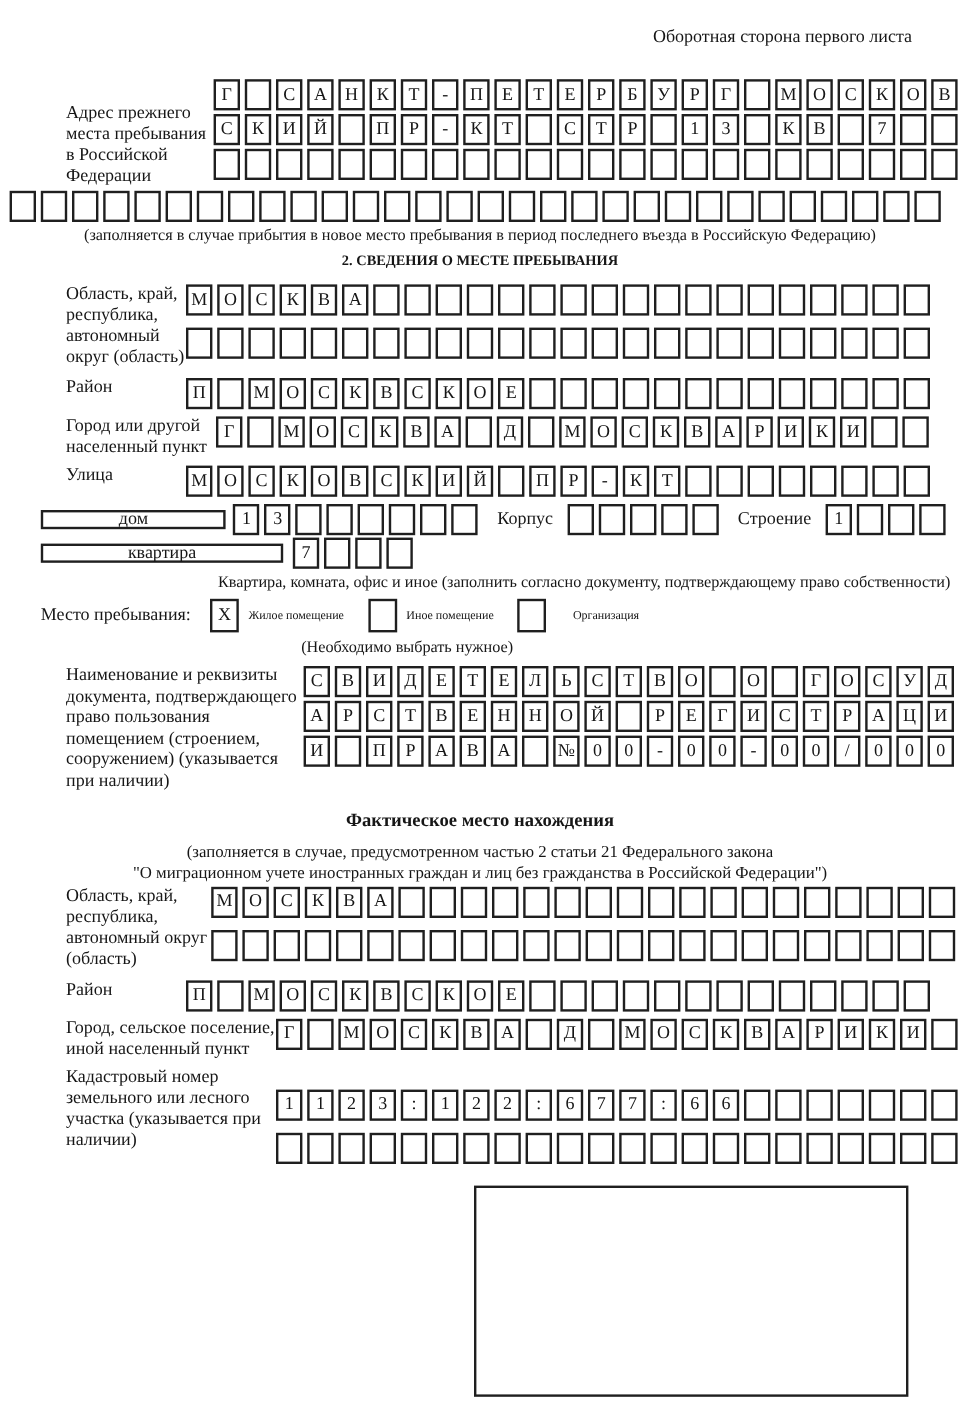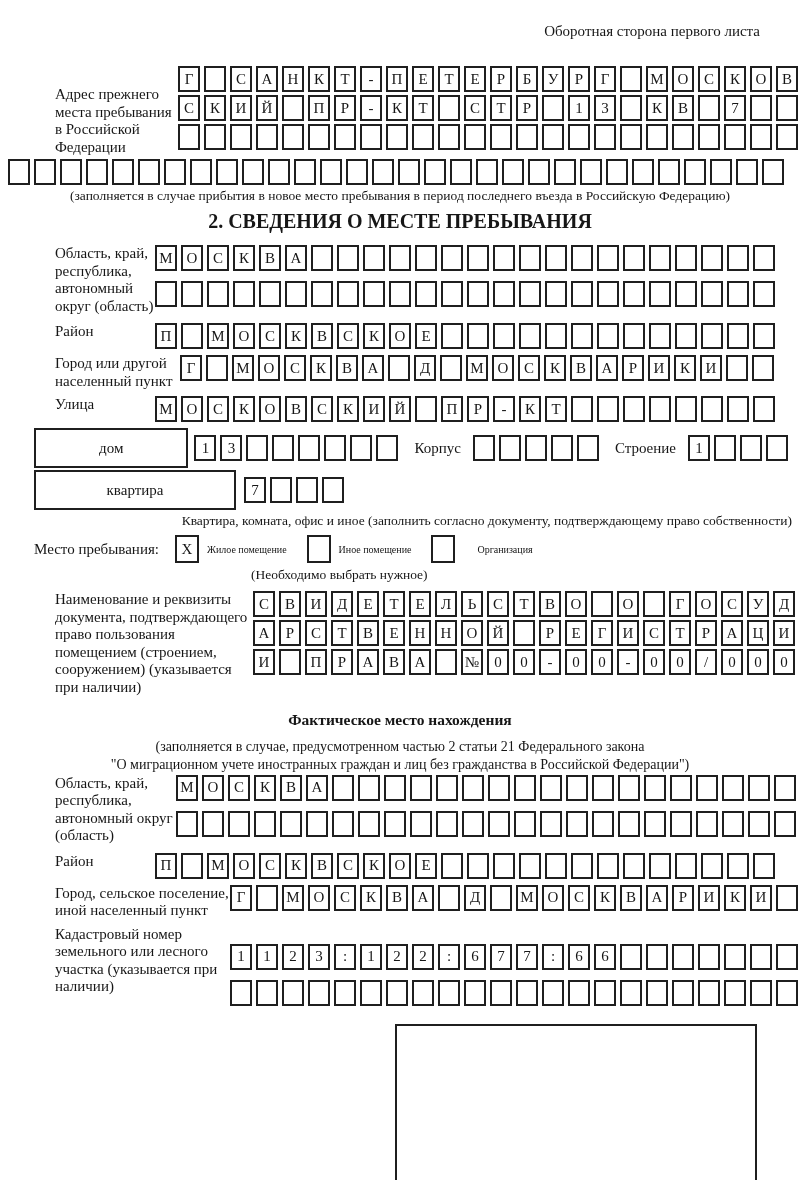--- a/index.html
+++ b/index.html
@@ -29,26 +29,26 @@
   .cell {
     flex:0 0 22px; width:22px; height:26px; margin-right:4px;
     border:2px solid #1f1f1f; background:#fff;
     display:inline-flex; align-items:center; justify-content:center;
     font-size:15px; line-height:1;
   }
 
   .caption { font-size:13.5px; margin:3px 0 6px 47px; }
   .caption.center { text-align:center; margin-left:0; }
 
-  .sec-title { font-size:20px; font-weight:bold; text-align:center; margin:4px 0 12px 0; }
+  .sec-title { font-size:12px; font-weight:bold; text-align:center; margin:4px 0 12px 0; }
 
   .row.field { margin-bottom:6px; }
 
   .dom-row { margin-left:26px; margin-bottom:2px; align-items:center; }
-  .wide-box { border:2px solid #1f1f1f; height:40px; display:flex; align-items:center; justify-content:center; font-size:15px; }
+  .wide-box { border:2px solid #1f1f1f; height:16px; display:flex; align-items:center; justify-content:center; font-size:15px; }
   .dom-box { width:168px; margin-right:6px; }
   .inline-lbl { font-size:15px; margin:0 12px; white-space:nowrap; }
   .kv-row { margin-left:26px; margin-bottom:2px; align-items:center; }
   .kv-box { width:202px; margin-right:8px; }
 
   .mesto-row { margin-left:26px; align-items:center; margin-top:6px; }
   .mesto-lbl { font-size:15px; margin-right:8px; }
   .opt-lbl { font-size:10px; }
   .checkbox {
     width:24px; height:28px; border:2px solid #1f1f1f; margin:0 8px;

